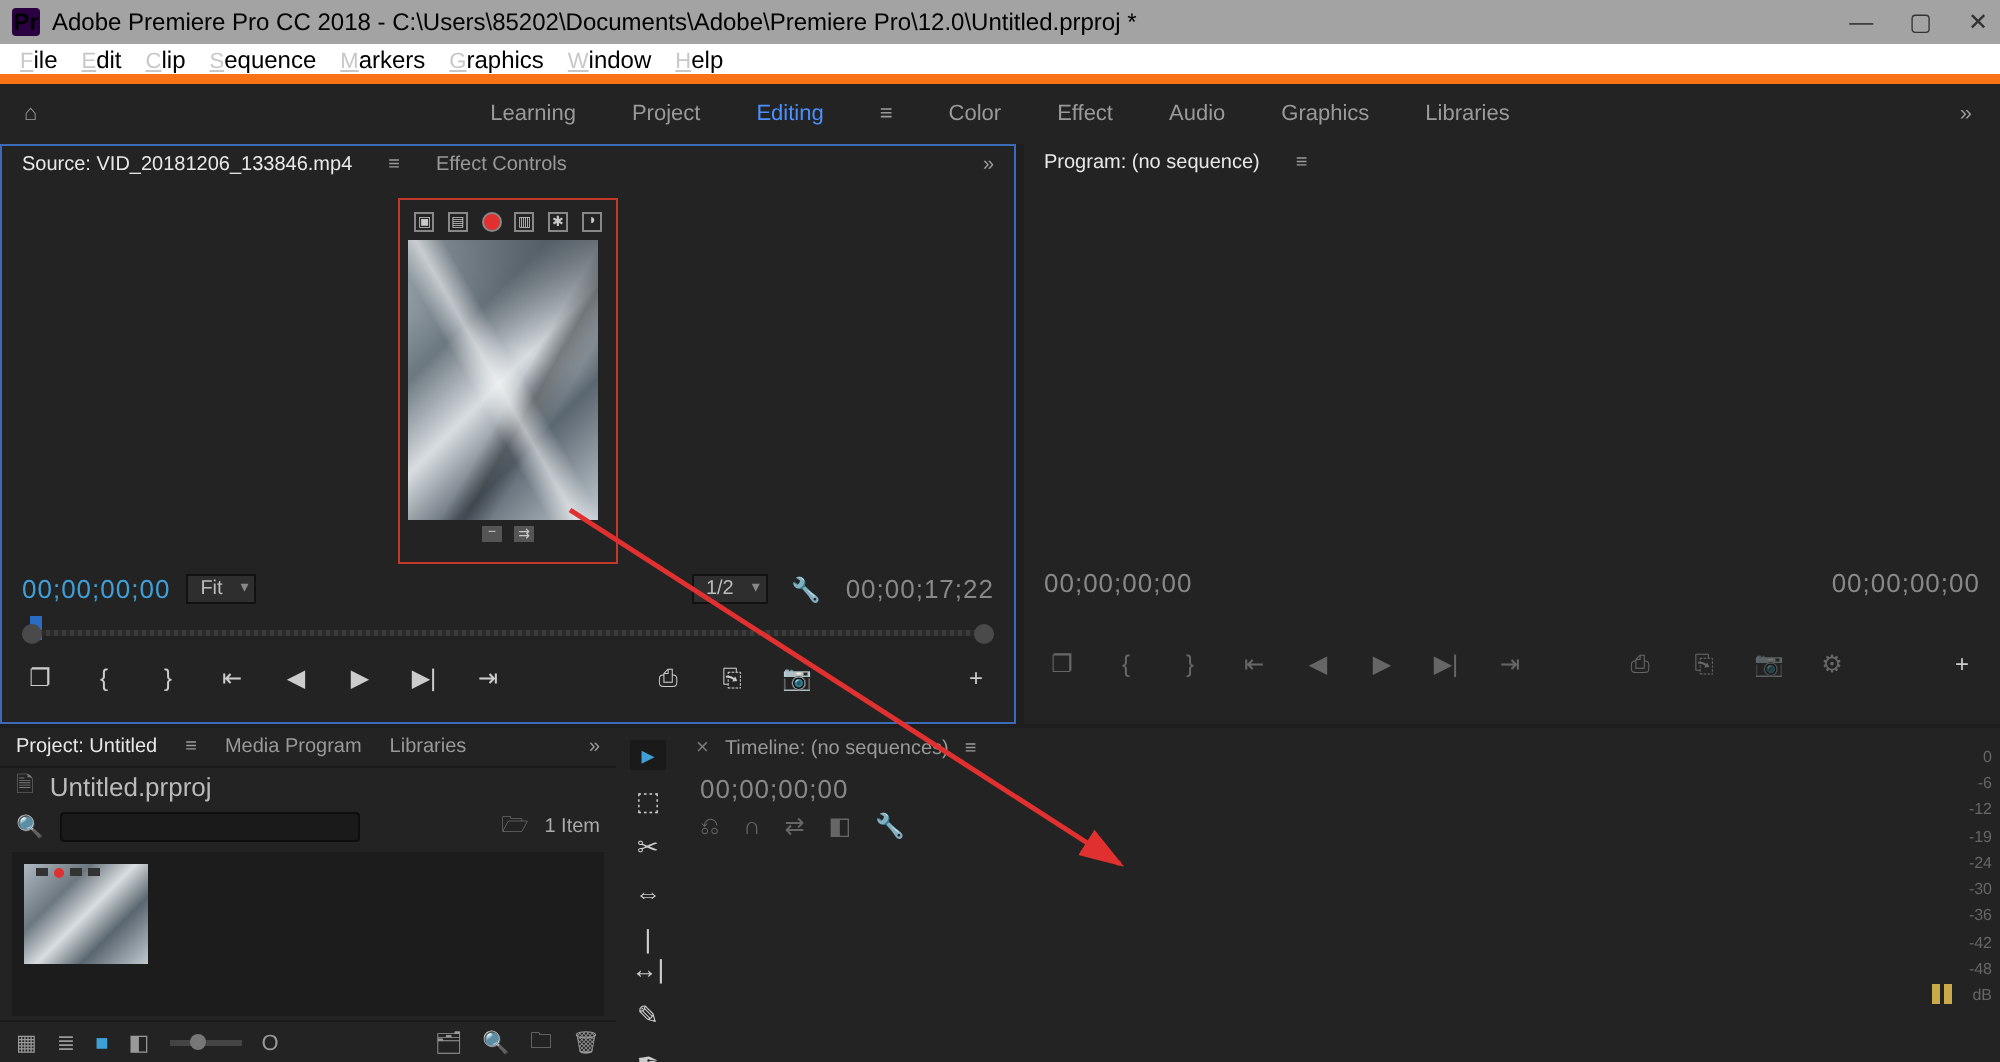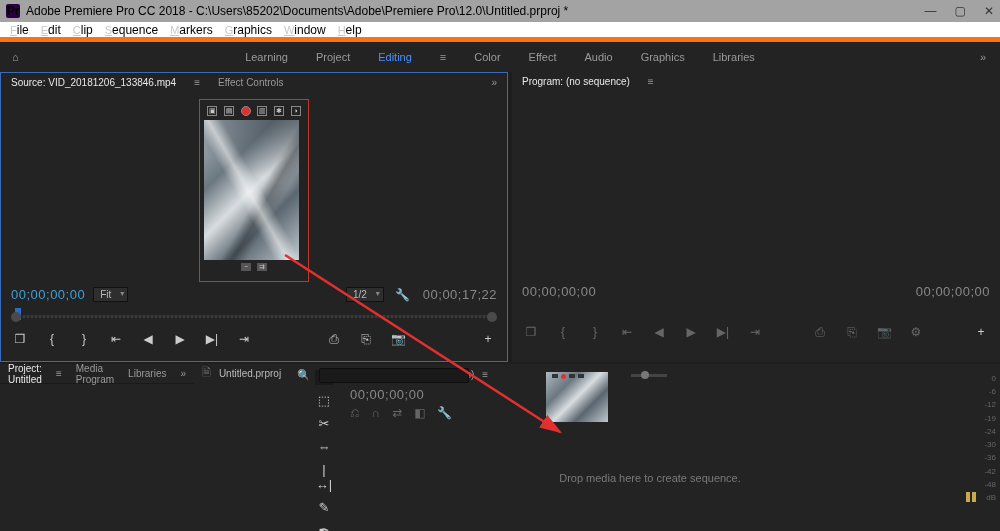--- a/index.html
+++ b/index.html
@@ -48,26 +48,26 @@
   .flex-spacer{flex:1;}
   .ruler{height:18px;position:relative;margin:2px 10px;}
   .ruler-track{position:absolute;top:9px;left:4px;right:4px;height:3px;background:repeating-linear-gradient(90deg,#3b3b3b 0 2px,#2a2a2a 2px 4px);}
   .ruler-play{position:absolute;top:2px;left:4px;width:6px;height:12px;background:#2a6cc4;}
   .ruler-cap{width:10px;height:10px;border-radius:50%;background:#4a4a4a;position:absolute;top:6px;}
   .transport{display:flex;align-items:center;justify-content:center;gap:18px;height:26px;padding:0 12px;}
   .transport .tbtn{color:#ccc;font-size:12px;cursor:pointer;width:14px;text-align:center;}
   .transport .spacer{flex:1;}
   .plus{font-size:16px;}
   .lower{display:flex;height:168px;margin-top:2px;}
-  .project-panel{width:308px;background:#232323;display:flex;flex-direction:row;}
+  .project-panel{width:308px;background:#232323;display:flex;flex-direction:column;}
   .proj-tabs{display:flex;align-items:center;gap:14px;padding:2px 8px;height:20px;border-bottom:1px solid #1a1a1a;}
   .proj-tabs span{font-size:10px;color:#999;cursor:pointer;}
   .proj-tabs span.active{color:#e8e8e8;}
   .proj-sub{display:flex;align-items:center;padding:2px 8px;gap:8px;height:18px;}
-  .proj-sub .chip{font-size:10px;color:#bbb;}
+  .proj-sub .chip{font-size:13px;color:#bbb;}
   .proj-sub .folder{color:#777;}
   .proj-search{display:flex;align-items:center;padding:2px 8px;gap:8px;height:22px;}
   .proj-search .sbox{flex:0 0 150px;height:15px;background:#1a1a1a;border:1px solid #0e0e0e;border-radius:2px;position:relative;}
   .proj-search .sicon{color:#888;font-size:11px;}
   .bin-area{flex:1;background:#1c1c1c;margin:2px 6px;position:relative;}
   .bin-thumb{position:absolute;left:6px;top:6px;width:62px;height:50px;background:linear-gradient(135deg,#aeb8c0 0%,#6c7880 30%,#d8dde0 50%,#5a6670 70%,#bfc8ce 100%);}
   .bin-thumb-bar{position:absolute;left:6px;top:2px;display:flex;gap:3px;}
   .bin-thumb-bar div{width:6px;height:4px;background:#333;}
   .bin-thumb-bar .rec{width:5px;height:5px;border-radius:50%;background:#e03030;}
   .proj-footer{display:flex;align-items:center;gap:10px;padding:3px 8px;height:22px;border-top:1px solid #1a1a1a;}
@@ -291,23 +291,20 @@
     <div class="tl-head">
       <span class="tc-gray" style="font-size:13px">00;00;00;00</span>
     </div>
     <div class="tl-tools">
       <span>⎌</span>
       <span>∩</span>
       <span>⇄</span>
       <span>◧</span>
       <span>🔧</span>
     </div>
-    <div class="tl-body">
-      <span>Drop media here to create sequence.</span>
-    </div>
   </div>
 
   <div class="meters">
     <div class="meter-scale">
       <span>0</span>
       <span>-6</span>
       <span>-12</span>
       <span>-19</span>
       <span>-24</span>
       <span>-30</span>

